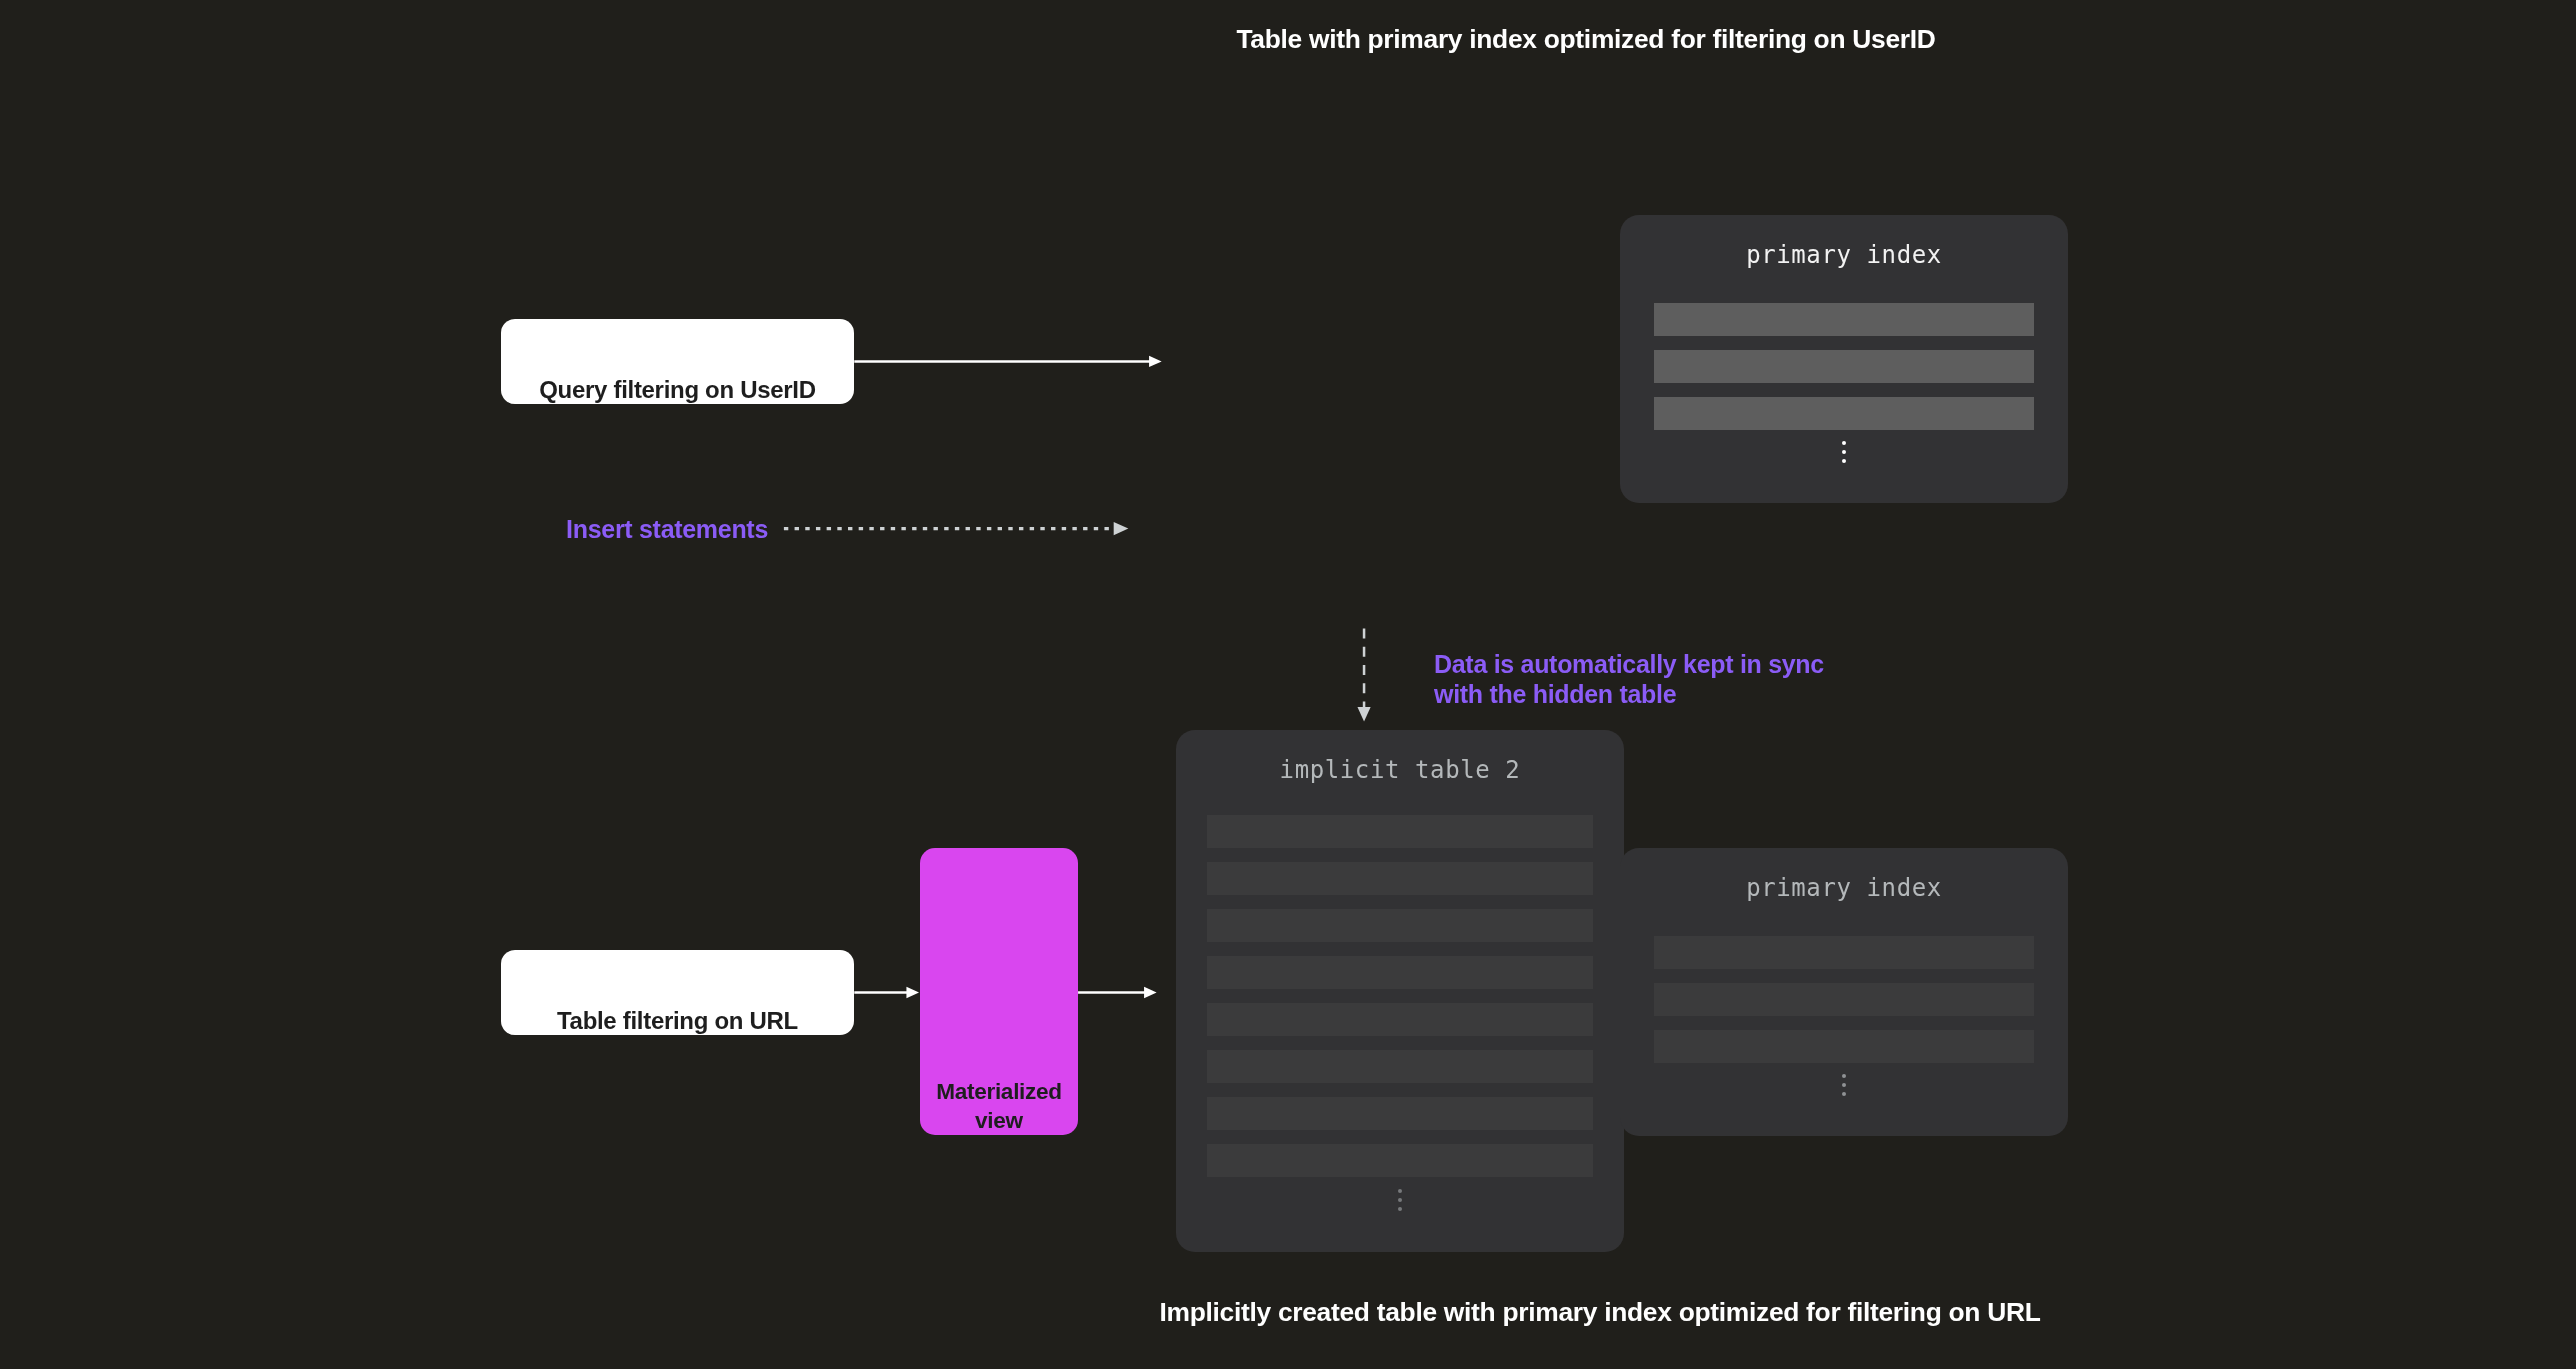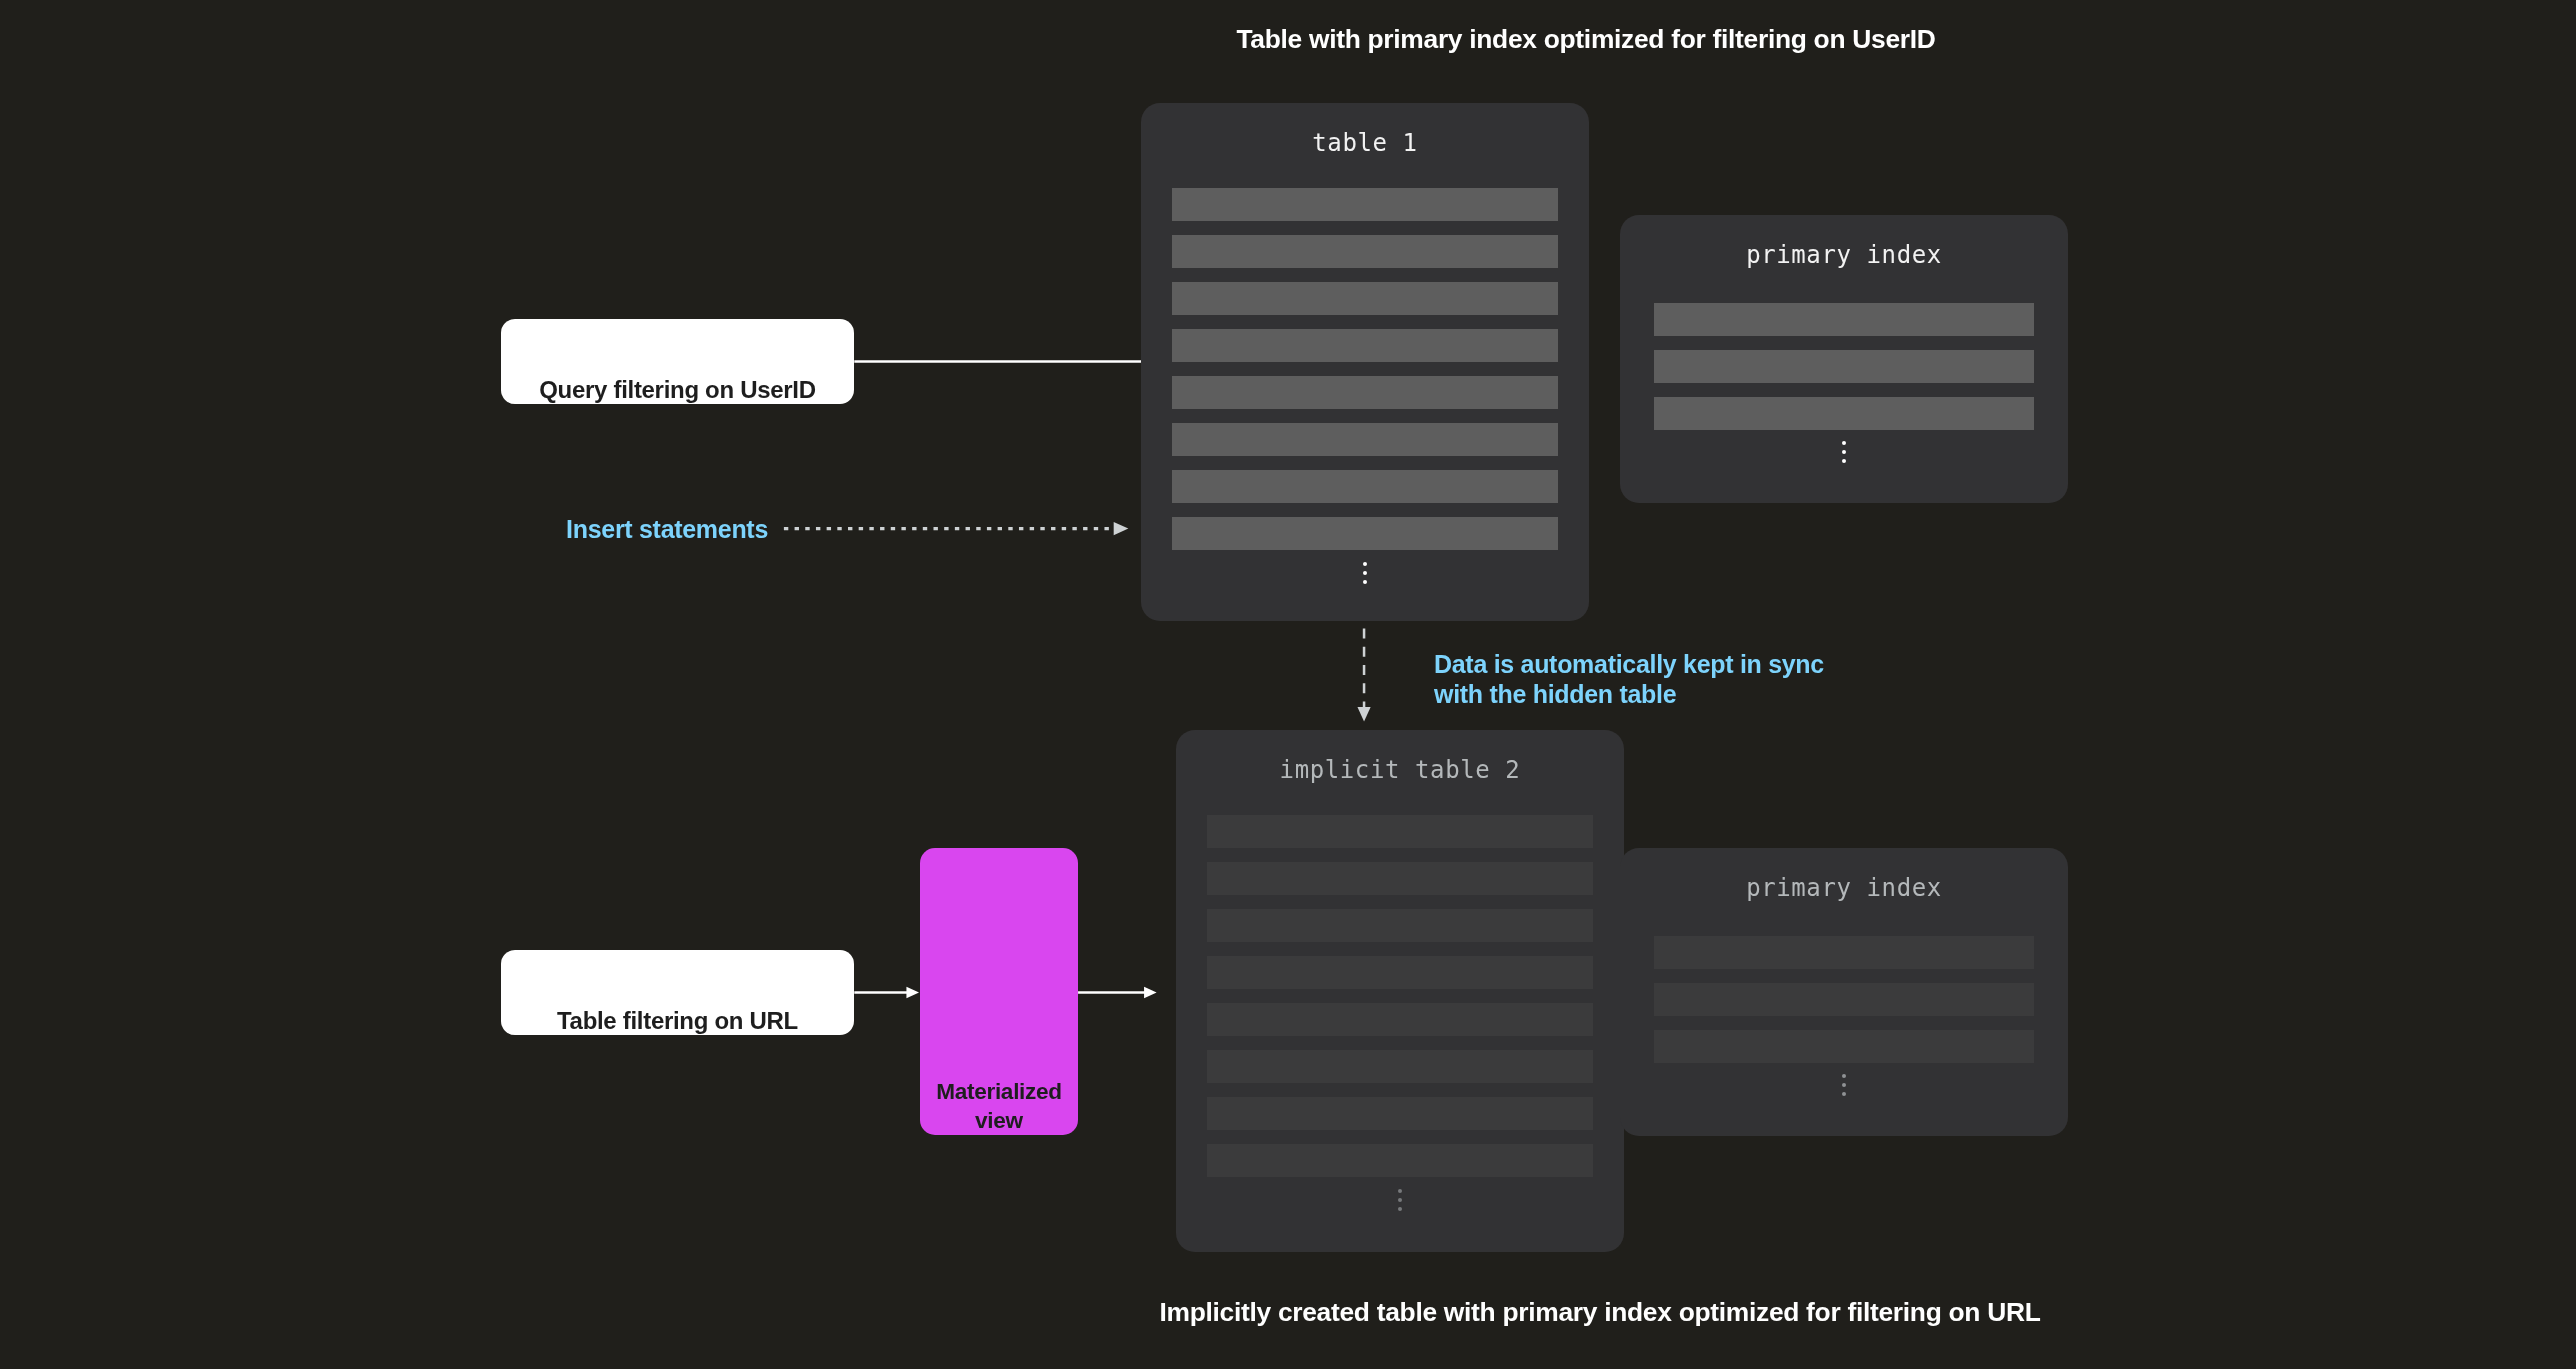--- a/index.html
+++ b/index.html
@@ -109,21 +109,21 @@
     border-radius: 15px;
     font-size: 22.6px;
     line-height: 29px;
     padding: 0 5px;
     box-sizing: border-box;
   }
 
   
   .side-label {
     position: absolute;
-    color: #7dd3fc;
+    color: #8b5cf6;
     font-size: 25px;
     font-weight: 700;
     letter-spacing: -0.3px;
     white-space: nowrap;
     line-height: 30px;
   }
   #insert-label { right: 1808px; top: 514px; }
   #sync-note    { left: 1390px; top: 649px; margin-left: 44px; }
 
   
@@ -151,38 +151,20 @@
         <path d="M1,1.5 L11,6 L1,10.5 Z" fill="#ced2d4"></path>
       </marker>
     </defs>
     <line x1="1359" y1="575" x2="1830" y2="575" stroke="#ffffff" stroke-width="4" marker-end="url(#head-white)"></line>
     <line x1="1247" y1="841" x2="1774" y2="841" stroke="#ced2d4" stroke-width="5" stroke-dasharray="7 10" marker-end="url(#head-gray)"></line>
     <line x1="2170" y1="1000" x2="2170" y2="1127" stroke="#ced2d4" stroke-width="4" stroke-dasharray="16 13" marker-end="url(#head-gray)"></line>
     <line x1="1359" y1="1579" x2="1444" y2="1579" stroke="#ffffff" stroke-width="4" marker-end="url(#head-white)"></line>
     <line x1="1715" y1="1579" x2="1822" y2="1579" stroke="#ffffff" stroke-width="4" marker-end="url(#head-white)"></line>
   </svg>
 
-  <section class="panel" id="table1">
-    <div class="panel-title title-white">table 1</div>
-    <div class="rows table-rows rows-bright">
-        <div class="row-bar"></div>
-        <div class="row-bar"></div>
-        <div class="row-bar"></div>
-        <div class="row-bar"></div>
-        <div class="row-bar"></div>
-        <div class="row-bar"></div>
-        <div class="row-bar"></div>
-        <div class="row-bar"></div>
-      </div>
-    <div class="dots table-dots dots-white">
-      <span class="dot"></span>
-      <span class="dot"></span>
-      <span class="dot"></span>
-    </div>
-  </section>
 
   <section class="panel" id="index-top">
     <div class="panel-title title-white">primary index</div>
     <div class="rows index-rows rows-bright">
         <div class="row-bar"></div>
         <div class="row-bar"></div>
         <div class="row-bar"></div>
       </div>
     <div class="dots index-dots dots-white">
       <span class="dot"></span>

